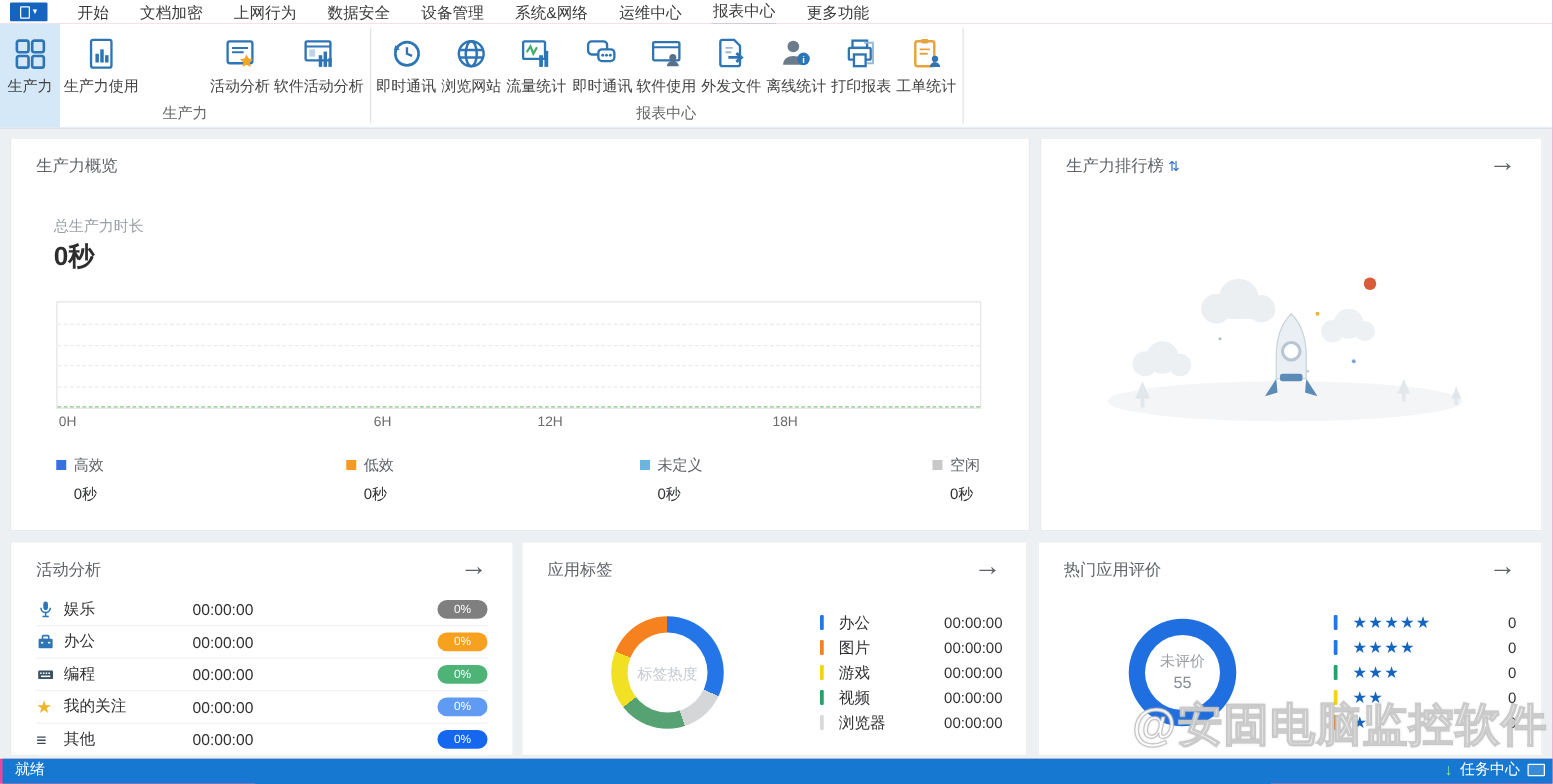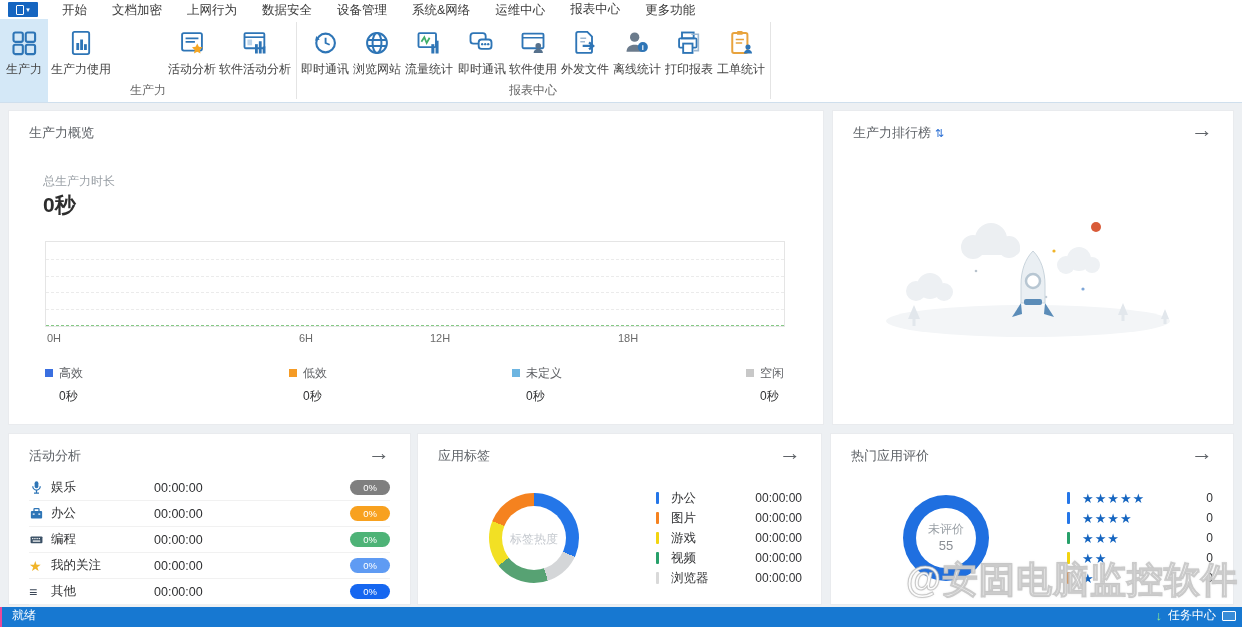--- a/index.html
+++ b/index.html
@@ -284,21 +284,21 @@
         <span style="left:2px;">0H</span>
         <span style="left:212px;margin-left:42px;">6H</span>
         <span style="left:385px;">12H</span>
         <span style="left:573px;">18H</span>
       </div>
       <div class="ovlegend">
         <div class="ovleg-item" style="left:0;">
           <span class="ovleg-sq" style="background-color: rgb(58, 111, 224);"></span><span class="ovleg-name">高效</span>
           <div class="ovleg-val">0秒</div>
         </div>
-        <div class="ovleg-item" style="left:244px;">
+        <div class="ovleg-item" style="left:232px;">
           <span class="ovleg-sq" style="background-color: rgb(245, 155, 37);"></span><span class="ovleg-name">低效</span>
           <div class="ovleg-val">0秒</div>
         </div>
         <div class="ovleg-item" style="left:467px;">
           <span class="ovleg-sq" style="background-color: rgb(109, 181, 225);"></span><span class="ovleg-name">未定义</span>
           <div class="ovleg-val">0秒</div>
         </div>
         <div class="ovleg-item" style="left:701px;">
           <span class="ovleg-sq" style="background-color: rgb(200, 200, 200);"></span><span class="ovleg-name">空闲</span>
           <div class="ovleg-val">0秒</div>

